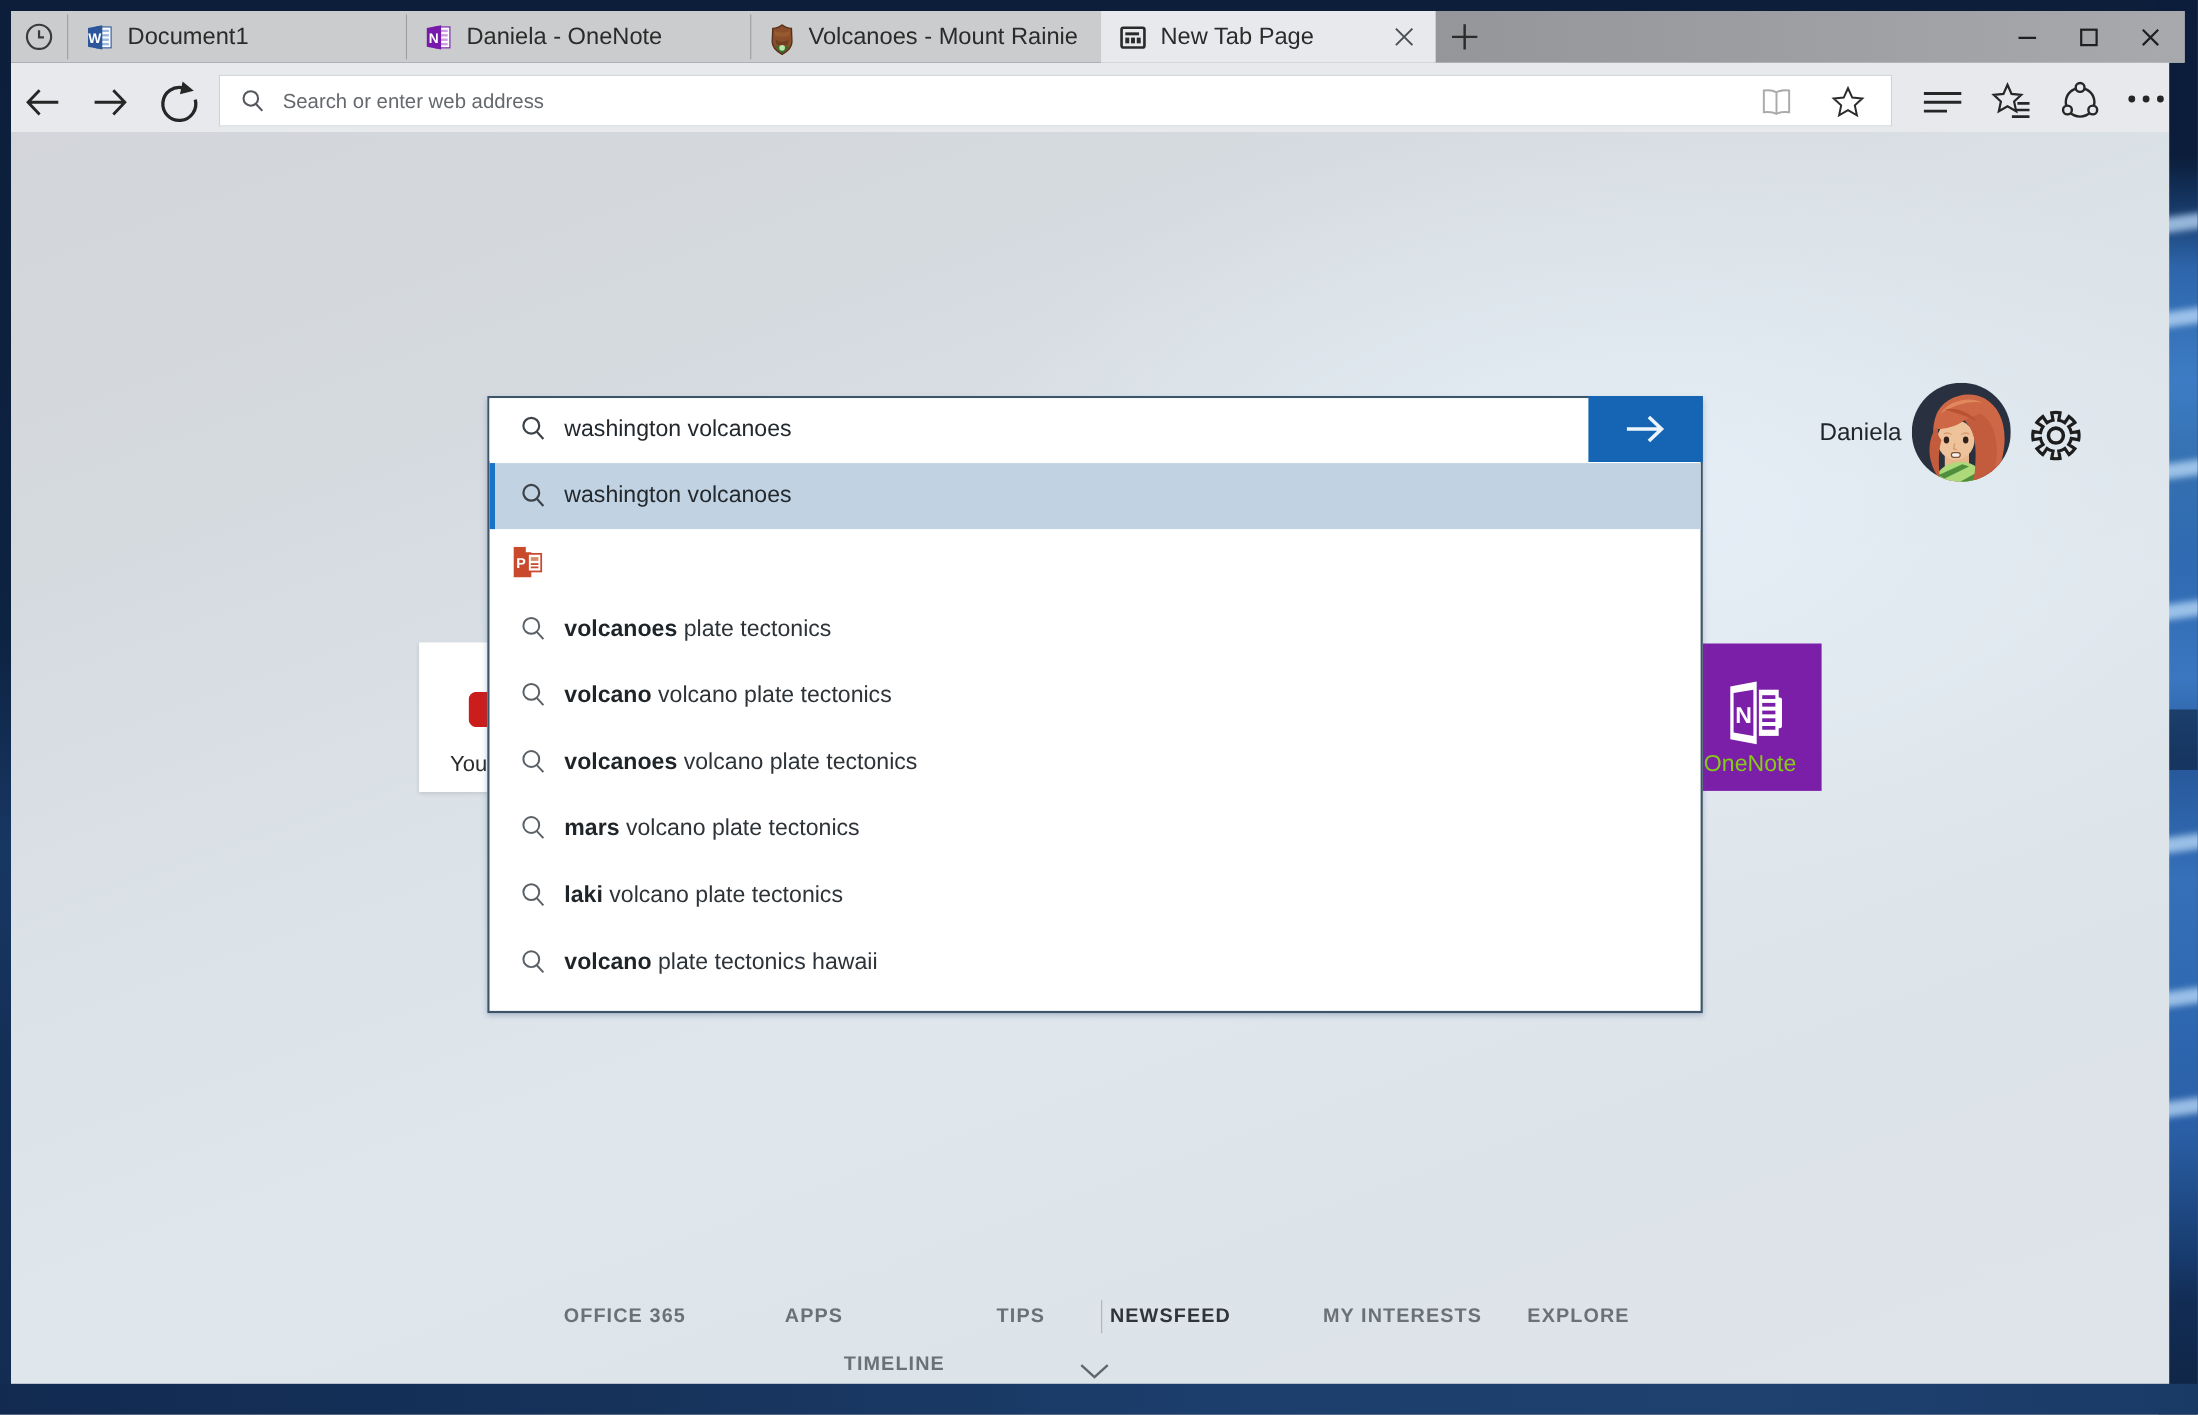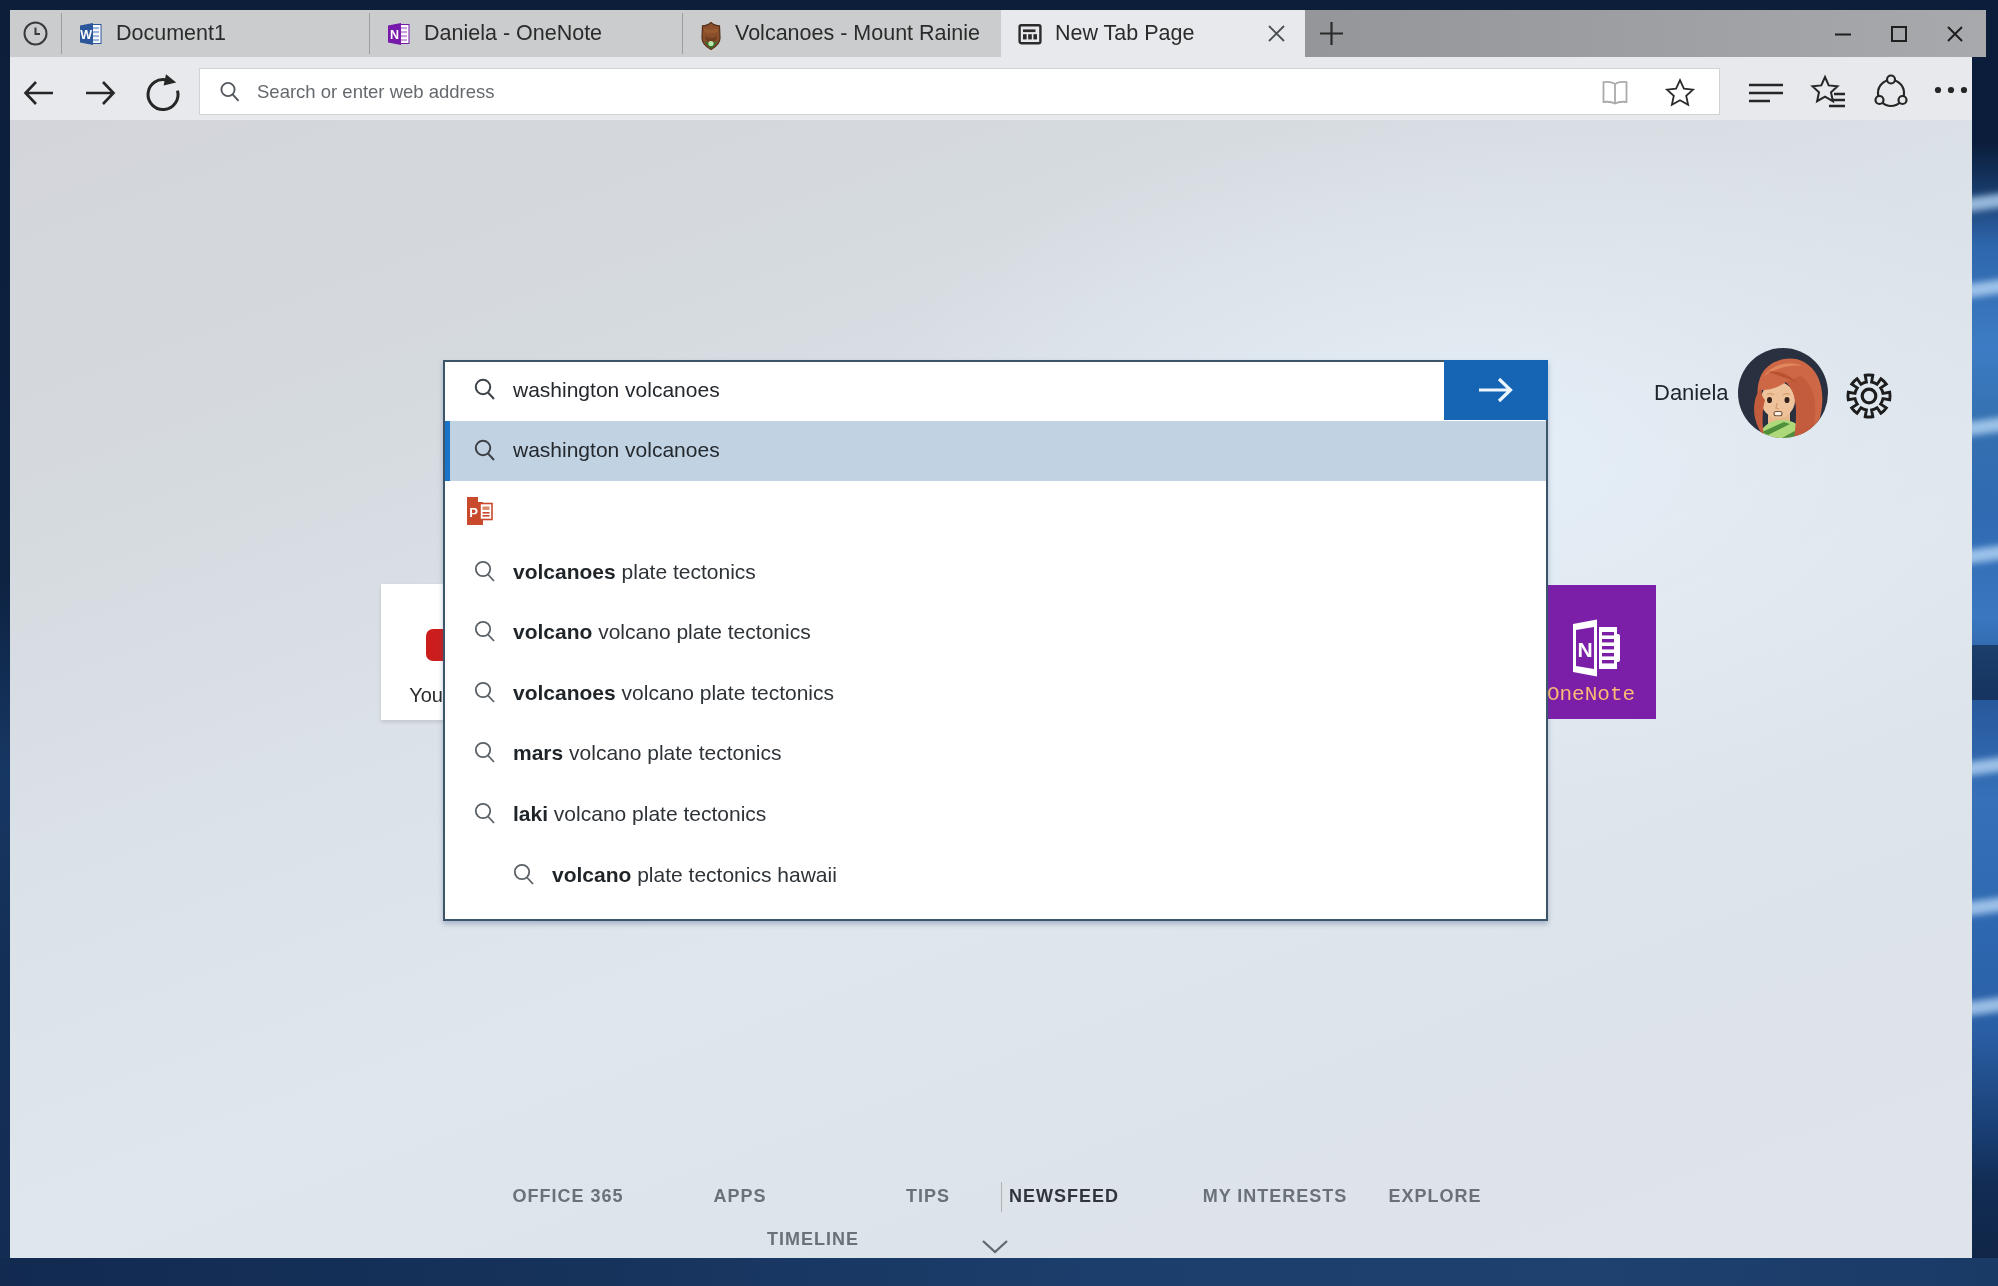--- a/index.html
+++ b/index.html
@@ -196,21 +196,21 @@
       <path d="M17 12 L35 9 V51 L17 48 Z" fill="#7c1fa8"></path>
       <text x="26" y="39" font-size="21" font-weight="bold" fill="#fff" text-anchor="middle" font-family="Liberation Sans">N</text>
       <rect x="40" y="9" width="18" height="42" fill="#fff"></rect>
       <rect x="43" y="14" width="12" height="3.4" fill="#7c1fa8"></rect>
       <rect x="43" y="21" width="12" height="3.4" fill="#7c1fa8"></rect>
       <rect x="43" y="28" width="12" height="3.4" fill="#7c1fa8"></rect>
       <rect x="43" y="35" width="12" height="3.4" fill="#7c1fa8"></rect>
       <rect x="43" y="42" width="12" height="3.4" fill="#7c1fa8"></rect>
       <rect x="56" y="16" width="5" height="28" rx="2" fill="#fff"></rect>
     </svg>
-    <div style="position:absolute;left:0;top:98px;width:140px;text-align:center;font-size:21px;color:#fdba74;font-family:Liberation Mono, monospace;">OneNote</div>
+    <div style="position:absolute;left:0;top:98px;width:140px;text-align:center;font-size:21px;color:#84cc16;">OneNote</div>
   </div>
 
   <div class="abs" style="left:1644px;top:260px;font-size:22px;color:#20262c;">Daniela</div>
   <svg class="abs" style="left:1728px;top:228px;" width="90" height="90" viewBox="0 0 90 90">
     <defs>
         <clipPath id="avc">
           <circle cx="45" cy="45" r="45"></circle>
         </clipPath>
       </defs>
     <g clip-path="url(#avc)">
@@ -297,21 +297,21 @@
       </svg>
     <div class="rowtext"><b>mars</b> volcano plate tectonics</div>
     </div>
   <div class="row" style="top:663.5px;">
       <svg class="mag" width="28" height="28" viewBox="0 0 28 28">
         <circle cx="12" cy="11" r="7.2" fill="none" stroke="#5a6066" stroke-width="1.8"></circle>
         <path d="M17 16.5 L23 23" stroke="#5a6066" stroke-width="1.8"></path>
       </svg>
     <div class="rowtext"><b>laki</b> volcano plate tectonics</div>
     </div>
-  <div class="row" style="top:724px;padding-left:39px;">
+  <div class="row" style="top:724px;">
       <svg class="mag" width="28" height="28" viewBox="0 0 28 28">
         <circle cx="12" cy="11" r="7.2" fill="none" stroke="#5a6066" stroke-width="1.8"></circle>
         <path d="M17 16.5 L23 23" stroke="#5a6066" stroke-width="1.8"></path>
       </svg>
     <div class="rowtext"><b>volcano</b> plate tectonics hawaii</div>
     </div>
 
   <div class="bnav" style="left:558px;">OFFICE 365</div>
   <div class="bnav" style="left:686px;margin-left:44px;">APPS</div>
   <div class="bnav" style="left:803px;margin-top:43px;">TIMELINE</div>

